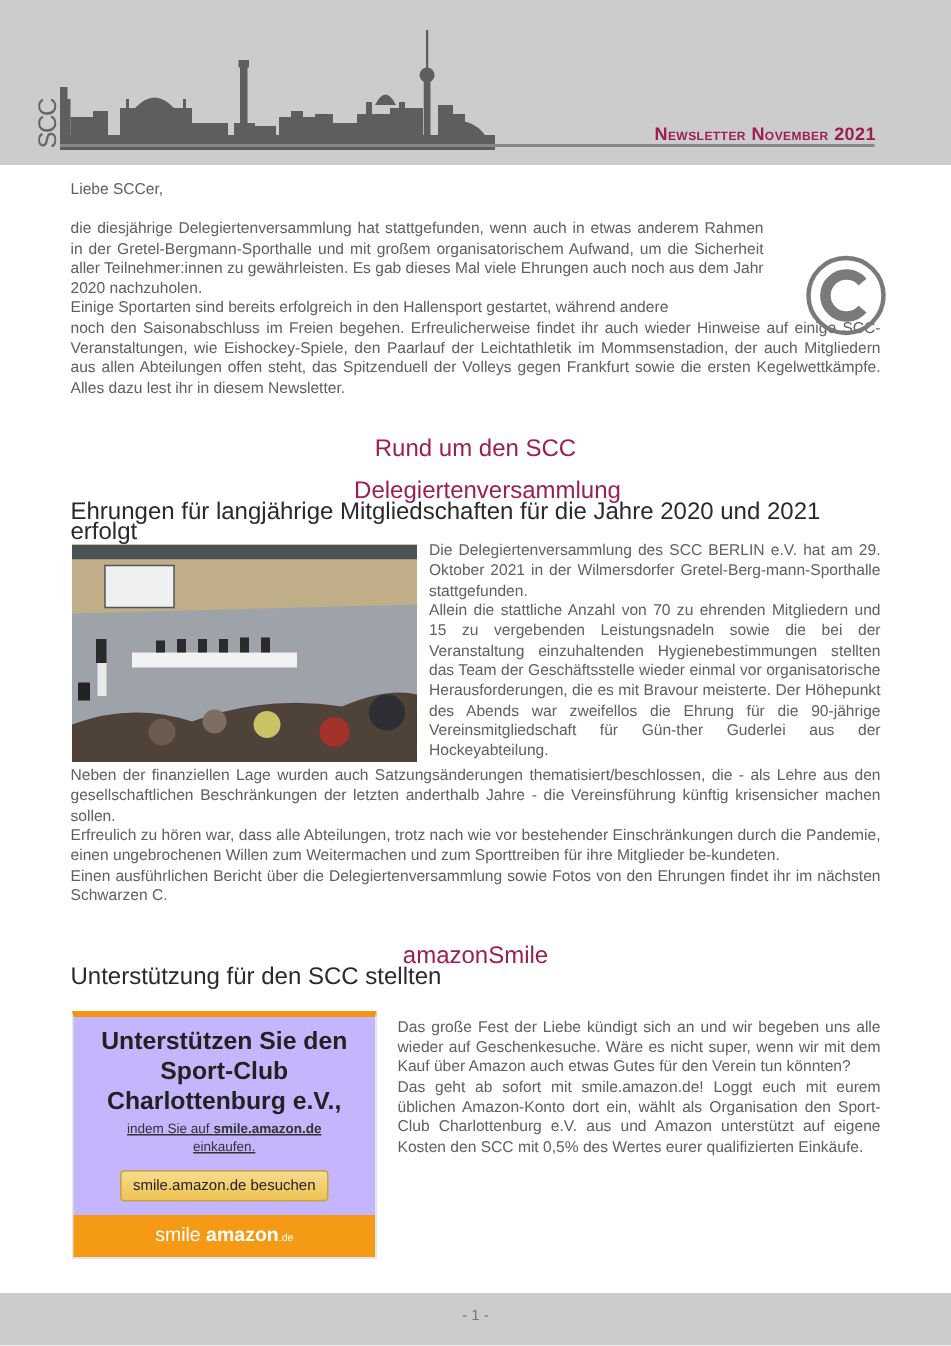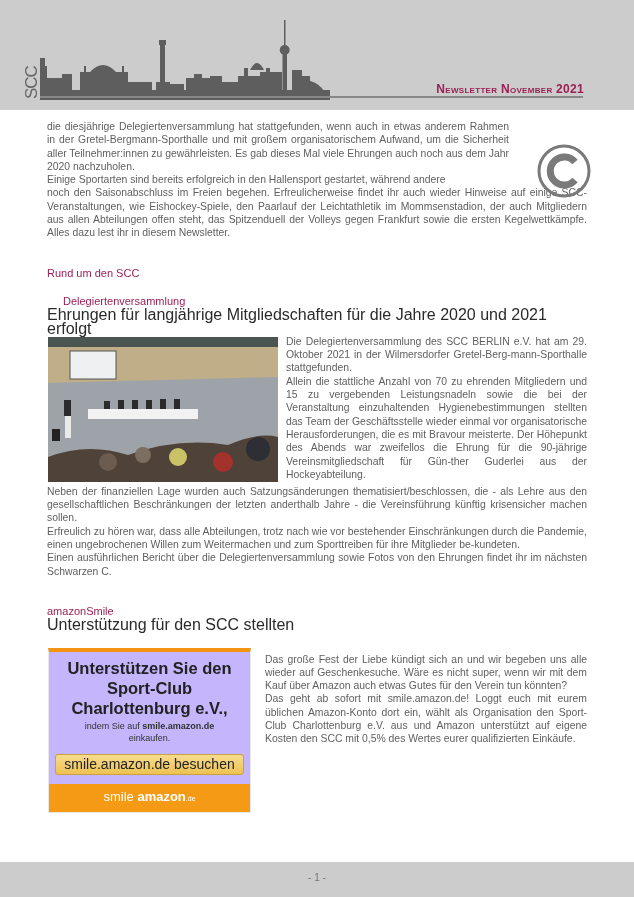--- a/index.html
+++ b/index.html
@@ -11,30 +11,30 @@
   .logo-text { position: absolute; left: 22px; top: 55px; width: 20px; height: 46px; }
   .header-line { position: absolute; left: 40px; top: 96px; width: 543px; height: 2px; background: #888888; }
   .header-title { position: absolute; right: 50px; top: 82px; font-size: 12px; font-weight: bold; color: #9b1f55; letter-spacing: 0.3px; font-variant: small-caps; text-align: right; }
 
   .content { position: absolute; left: 47px; top: 120px; width: 540px; font-size: 10.4px; line-height: 13.3px; color: #606060; }
   .p { text-align: justify; }
   .greeting { margin-bottom: 13px; }
   .intro-wrap { position: relative; }
   .copyright { position: absolute; right: -6px; top: 22px; width: 58px; height: 58px; }
   .intro-narrow { width: 462px; }
-  .section-label { color: #9b1f55; font-size: 11px; }
+  .section-label { color: #9b1f55; font-size: 16px; text-align: center; }
   .sub-head { color: #2a2a2a; font-size: 16px; }
   .photo { float: left; width: 230px; height: 145px; margin: 2px 8px 3px 1px; position: relative; overflow: hidden; background: #b8b2a4; }
   .clear { clear: both; }
 
   .amz-wrap { position: relative; margin-top: 4px; height: 180px; }
   .amz-box { position: absolute; left: 1px; top: 12px; width: 203px; height: 165px; border: 1px solid #e8e8e8; border-top: 4px solid #f39512; background: #c4b5fd; text-align: center; }
   .amz-title { font-size: 16.5px; font-weight: bold; color: #222; line-height: 20px; margin-top: 6px; }
-  .amz-sub { font-size: 9px; color: #333; line-height: 12px; margin-top: 2px; }
-  .amz-btn { display: inline-block; margin-top: 10px; padding: 3px 8px; font-size: 14px; color: #222; background: linear-gradient(#f7dc8f, #eec252); border: 1px solid #c9a23c; border-radius: 3px; }
+  .amz-sub { font-size: 9px; color: #333; line-height: 12px; margin-top: 2px; text-decoration: underline; }
+  .amz-btn { display: inline-block; margin-top: 10px; padding: 3px 8px; font-size: 10px; color: #222; background: linear-gradient(#f7dc8f, #eec252); border: 1px solid #c9a23c; border-radius: 3px; }
   .amz-footer { position: absolute; left: 0; bottom: 0; width: 100%; height: 28px; background: #f59a14; color: #fff; font-size: 13px; line-height: 26px; }
   .amz-footer b { font-weight: bold; }
   .amz-footer small { font-size: 7px; }
   .amz-text { position: absolute; left: 218px; top: 17px; width: 322px; text-align: justify; }
 
   .footer { position: absolute; left: 0; top: 862px; width: 634px; height: 35px; background: #cccccc; text-align: center; font-size: 10px; color: #777; line-height: 32px; }
 </style>
 </head>
 <body>
 
@@ -73,20 +73,21 @@
       <rect x="280" y="58" width="8" height="24"></rect>
       <path d="M280 62 Q300 62 306 82 L280 82 Z"></path>
       <rect x="18" y="72" width="290" height="10"></rect>
     </g>
   </svg>
   <div class="header-line"></div>
   <div class="header-title">Newsletter November 2021</div>
 </div>
 
 <div class="content">
+  <div class="greeting">Liebe SCCer,</div>
   <div class="intro-wrap">
     <svg class="copyright" viewBox="0 0 58 58">
       <circle cx="29" cy="29" r="25" fill="none" stroke="#7a7a7a" stroke-width="3"></circle>
       <path d="M40 20 A14 14 0 1 0 40 38" fill="none" stroke="#7a7a7a" stroke-width="7" stroke-linecap="butt"></path>
     </svg>
     <p class="p intro-narrow">die diesjährige Delegiertenversammlung hat stattgefunden, wenn auch in etwas anderem Rahmen in der Gretel-Bergmann-Sporthalle und mit großem organisatorischem Aufwand, um die Sicherheit aller Teilnehmer:innen zu gewährleisten. Es gab dieses Mal viele Ehrungen auch noch aus dem Jahr 2020 nachzuholen.</p>
     <p class="p intro-narrow">Einige Sportarten sind bereits erfolgreich in den Hallensport gestartet, während andere</p>
     <p class="p">noch den Saisonabschluss im Freien begehen. Erfreulicherweise findet ihr auch wieder Hinweise auf einige SCC-Veranstaltungen, wie Eishockey-Spiele, den Paarlauf der Leichtathletik im Mommsenstadion, der auch Mitgliedern aus allen Abteilungen offen steht, das Spitzenduell der Volleys gegen Frankfurt sowie die ersten Kegelwettkämpfe. Alles dazu lest ihr in diesem Newsletter.</p>
   </div>
 

